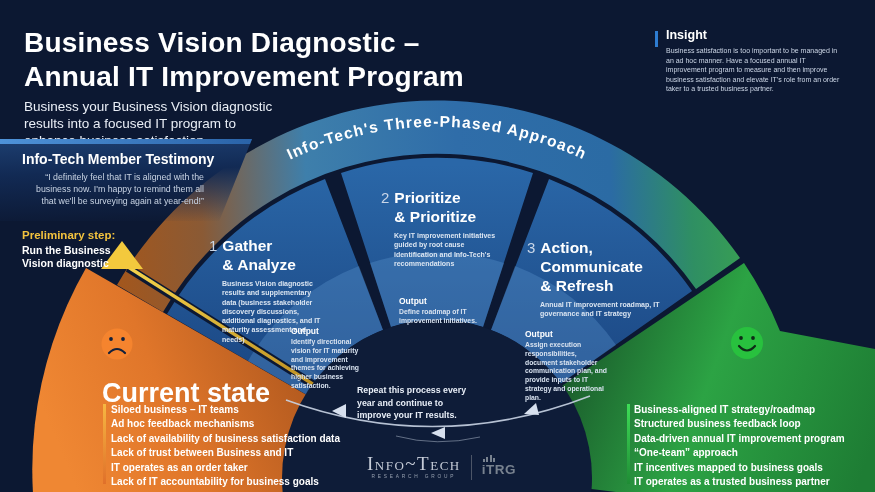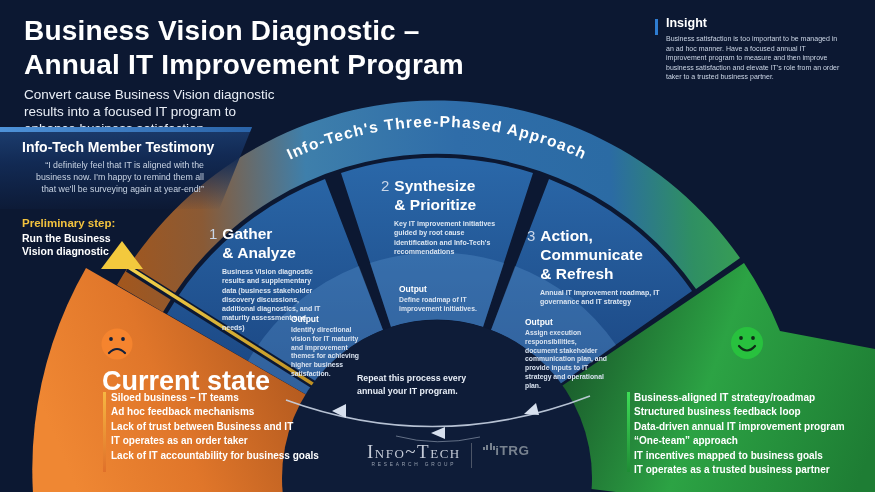--- a/index.html
+++ b/index.html
@@ -1,18 +1,18 @@
 <!DOCTYPE html>
 <html><head>
 <meta charset="utf-8">
 <style>
   html,body{margin:0;padding:0;}
   body{width:875px;height:492px;overflow:hidden;background:#0c1832;font-family:"Liberation Sans",sans-serif;-webkit-font-smoothing:antialiased;}
   .stage{position:relative;width:875px;height:492px;background:#0c1832;overflow:hidden;}
-  .abs{position:absolute;}
+  .abs{position:absolute;margin-top:12px;}
   svg.fan{position:absolute;left:0;top:0;}
 
   .title{left:24px;top:14px;font-size:28px;line-height:34px;font-weight:700;color:#ffffff;letter-spacing:.2px;}
   .subtitle{left:24px;top:86px;font-size:13.5px;line-height:17px;color:#e9eef6;}
 
   .insight-bar{left:655px;top:19px;width:3px;height:16px;background:#2e7cd1;}
   .insight-h{left:666px;top:16px;font-size:12.5px;font-weight:700;color:#ffffff;}
   .insight-b{left:666px;top:34px;width:176px;font-size:7px;line-height:9.6px;color:#ccd6e6;}
 
   .testimony-panel{left:0;top:127px;width:252px;height:82px;clip-path:polygon(0 0,100% 0,87% 100%,0 100%);
@@ -53,21 +53,21 @@
   .tar-bar{left:627px;background:linear-gradient(180deg,#3ede57,#1f8c35);}
   .state-list{top:392px;}
   .cur-list{left:111px;width:280px;}
   .tar-list{left:634px;width:250px;}
   .state-item{font-size:10px;font-weight:600;color:#ffffff;height:14.4px;}
 
   .logo{left:367px;top:443px;display:flex;align-items:flex-start;gap:10px;}
   .logo-main{font-family:"Liberation Serif",serif;font-variant:small-caps;font-size:19px;letter-spacing:1.5px;color:#c6ccd8;line-height:17px;}
   .logo-sub{font-size:4.8px;letter-spacing:2.8px;color:#97a0b0;margin-top:2px;text-align:center;}
   .logo-div{width:1px;height:25px;background:#4c5567;}
-  .itrg{display:flex;flex-direction:row;align-items:flex-start;}
+  .itrg{display:flex;flex-direction:column;align-items:flex-start;}
   .itrg-bars{display:flex;align-items:flex-end;gap:1.5px;height:7px;margin-left:1px;}
   .itrg-bars span{display:block;width:2px;background:#78828f;}
   .itrg-bars .b1{height:3px}.itrg-bars .b2{height:5px}.itrg-bars .b3{height:7px}.itrg-bars .b4{height:4px}
   .itrg-text{font-size:13.5px;font-weight:800;color:#78828f;letter-spacing:.5px;}
 </style>
 </head>
 <body>
 
 <div class="stage">
 
@@ -147,21 +147,21 @@
       <circle cx="753" cy="338" r="1.9" fill="#0e2b16"></circle>
       <path d="M739,346 Q747,355 755,346" fill="none" stroke="#0e2b16" stroke-width="2.2" stroke-linecap="round"></path>
     </g>
   </svg>
 
   <div class="abs title">
     <div>Business Vision Diagnostic –</div>
     <div>Annual IT Improvement Program</div>
   </div>
   <div class="abs subtitle">
-    <div>Convert cause Business Vision diagnostic</div>
+    <div>Business your Business Vision diagnostic</div>
     <div>results into a focused IT program to</div>
     <div>enhance business satisfaction.</div>
   </div>
 
   <div class="abs insight-bar"></div>
   <div class="abs insight-h">Insight</div>
   <div class="abs insight-b">Business satisfaction is too important to be managed in an ad hoc manner. Have a focused annual IT improvement program to measure and then improve business satisfaction and elevate IT's role from an order taker to a trusted business partner.</div>
 
   <div class="abs testimony-panel">
     <div class="testimony-strip"></div>
@@ -183,21 +183,21 @@
         <div>&amp; Analyze</div>
       </div>
     </div>
     <div class="phase-desc">Business Vision diagnostic results and supplementary data (business stakeholder discovery discussions, additional diagnostics, and IT maturity assessment and needs)</div>
   </div>
 
   <div class="abs phase p2">
     <div class="phase-row">
       <div class="phase-num">2</div>
       <div class="phase-title">
-        <div>Synthesize</div>
+        <div>Prioritize</div>
         <div>&amp; Prioritize</div>
       </div>
     </div>
     <div class="phase-desc">Key IT improvement initiatives guided by root cause identification and Info-Tech's recommendations</div>
   </div>
 
   <div class="abs phase p3">
     <div class="phase-row">
       <div class="phase-num">3</div>
       <div class="phase-title">
@@ -217,28 +217,30 @@
     <div class="output-h">Output</div>
     <div class="output-t">Define roadmap of IT improvement initiatives.</div>
   </div>
   <div class="abs output o3">
     <div class="output-h">Output</div>
     <div class="output-t">Assign execution responsibilities, document stakeholder communication plan, and provide inputs to IT strategy and operational plan.</div>
   </div>
 
   <div class="abs repeat">
     <div>Repeat this process every</div>
-    <div>annual your IT program.</div>
+    <div>year and continue to</div>
+    <div>improve your IT results.</div>
   </div>
 
   <div class="abs state-h cur-h">Current state</div>
   <div class="abs state-bar cur-bar"></div>
   <div class="abs state-list cur-list">
     <div class="state-item">Siloed business – IT teams</div>
     <div class="state-item">Ad hoc feedback mechanisms</div>
+    <div class="state-item">Lack of availability of business satisfaction data</div>
     <div class="state-item">Lack of trust between Business and IT</div>
     <div class="state-item">IT operates as an order taker</div>
     <div class="state-item">Lack of IT accountability for business goals</div>
   </div>
 
   <div class="abs state-bar tar-bar"></div>
   <div class="abs state-list tar-list">
     <div class="state-item">Business-aligned IT strategy/roadmap</div>
     <div class="state-item">Structured business feedback loop</div>
     <div class="state-item">Data-driven annual IT improvement program</div>

